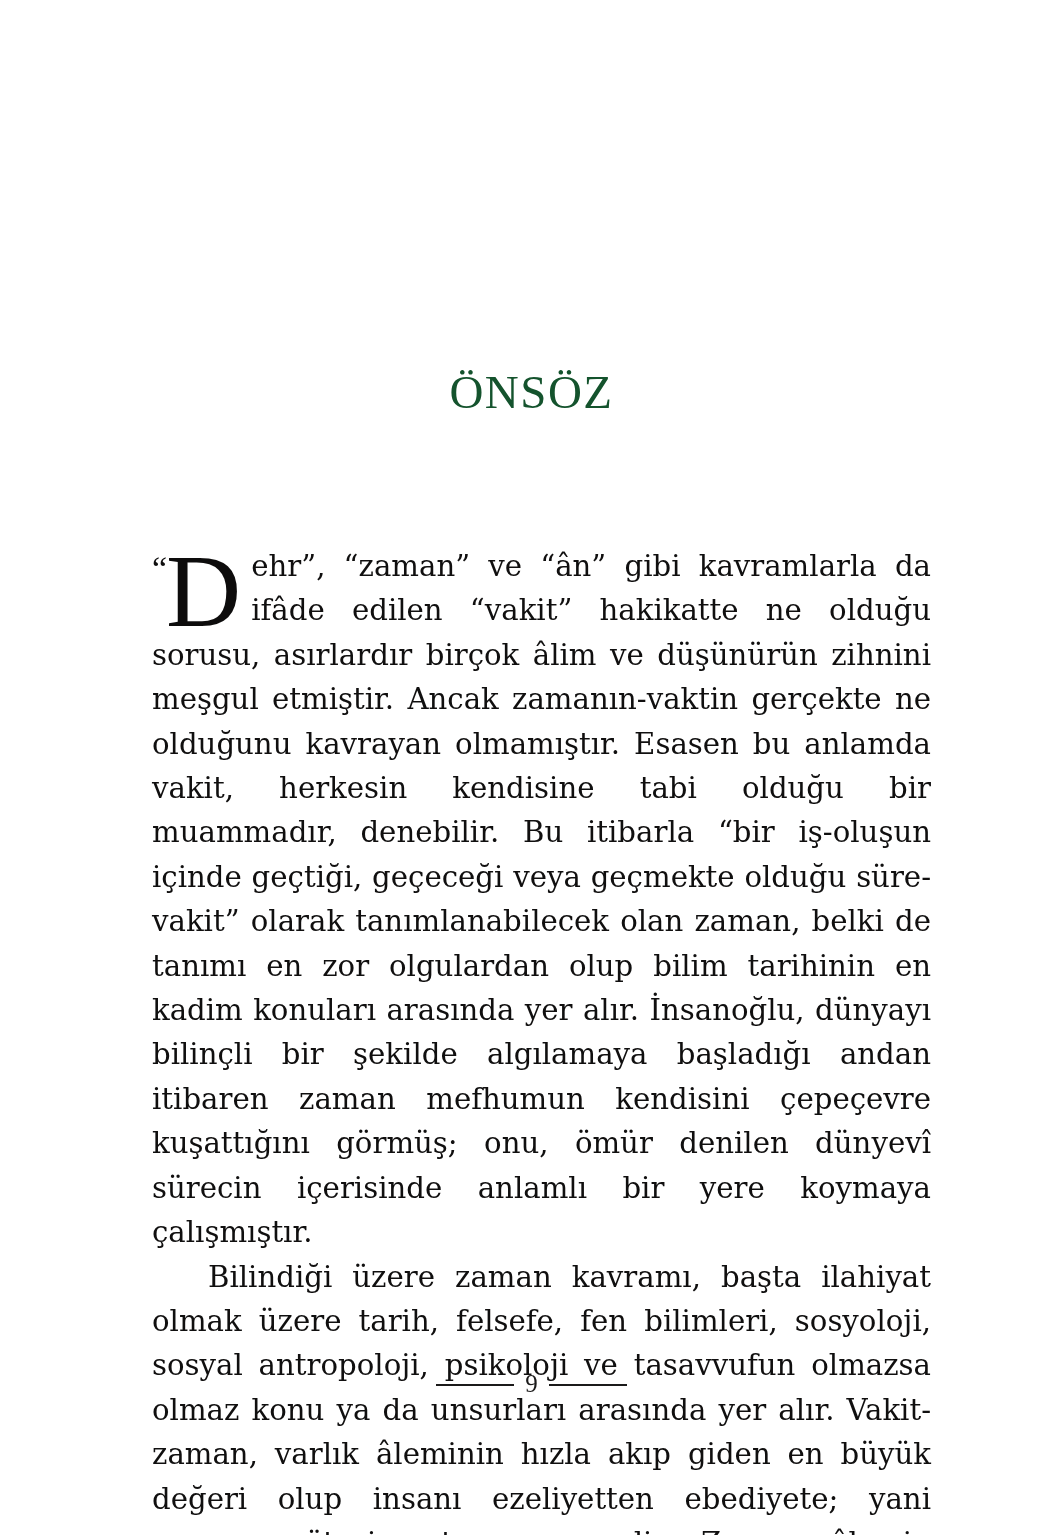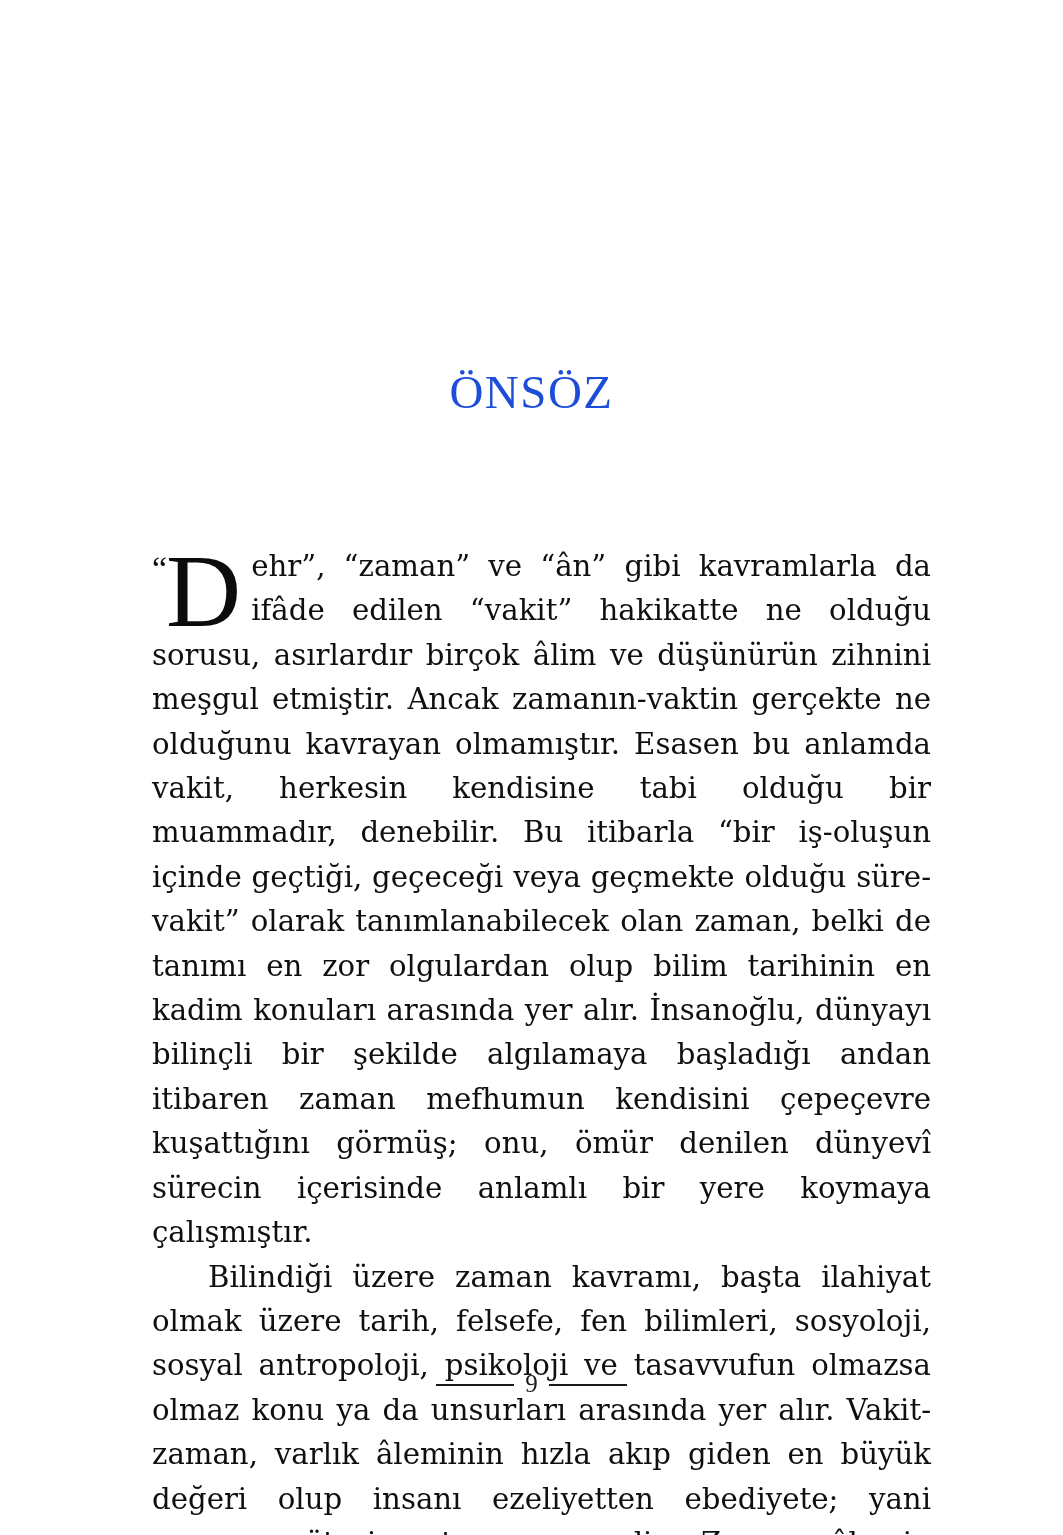--- a/index.html
+++ b/index.html
@@ -22,21 +22,21 @@
     position: absolute;
     left: 0;
     right: 0;
     top: 338px;
     text-align: center;
     font-family: "Liberation Serif", serif;
     font-size: 47px;
     font-weight: 400;
     letter-spacing: 1.5px;
     line-height: 1;
-    color: #1d4ed8;
+    color: #14532d;
   }
 
   
   .text-column {
     position: absolute;
     left: 152px;
     top: 544px;
     width: 779px;
   }
 

